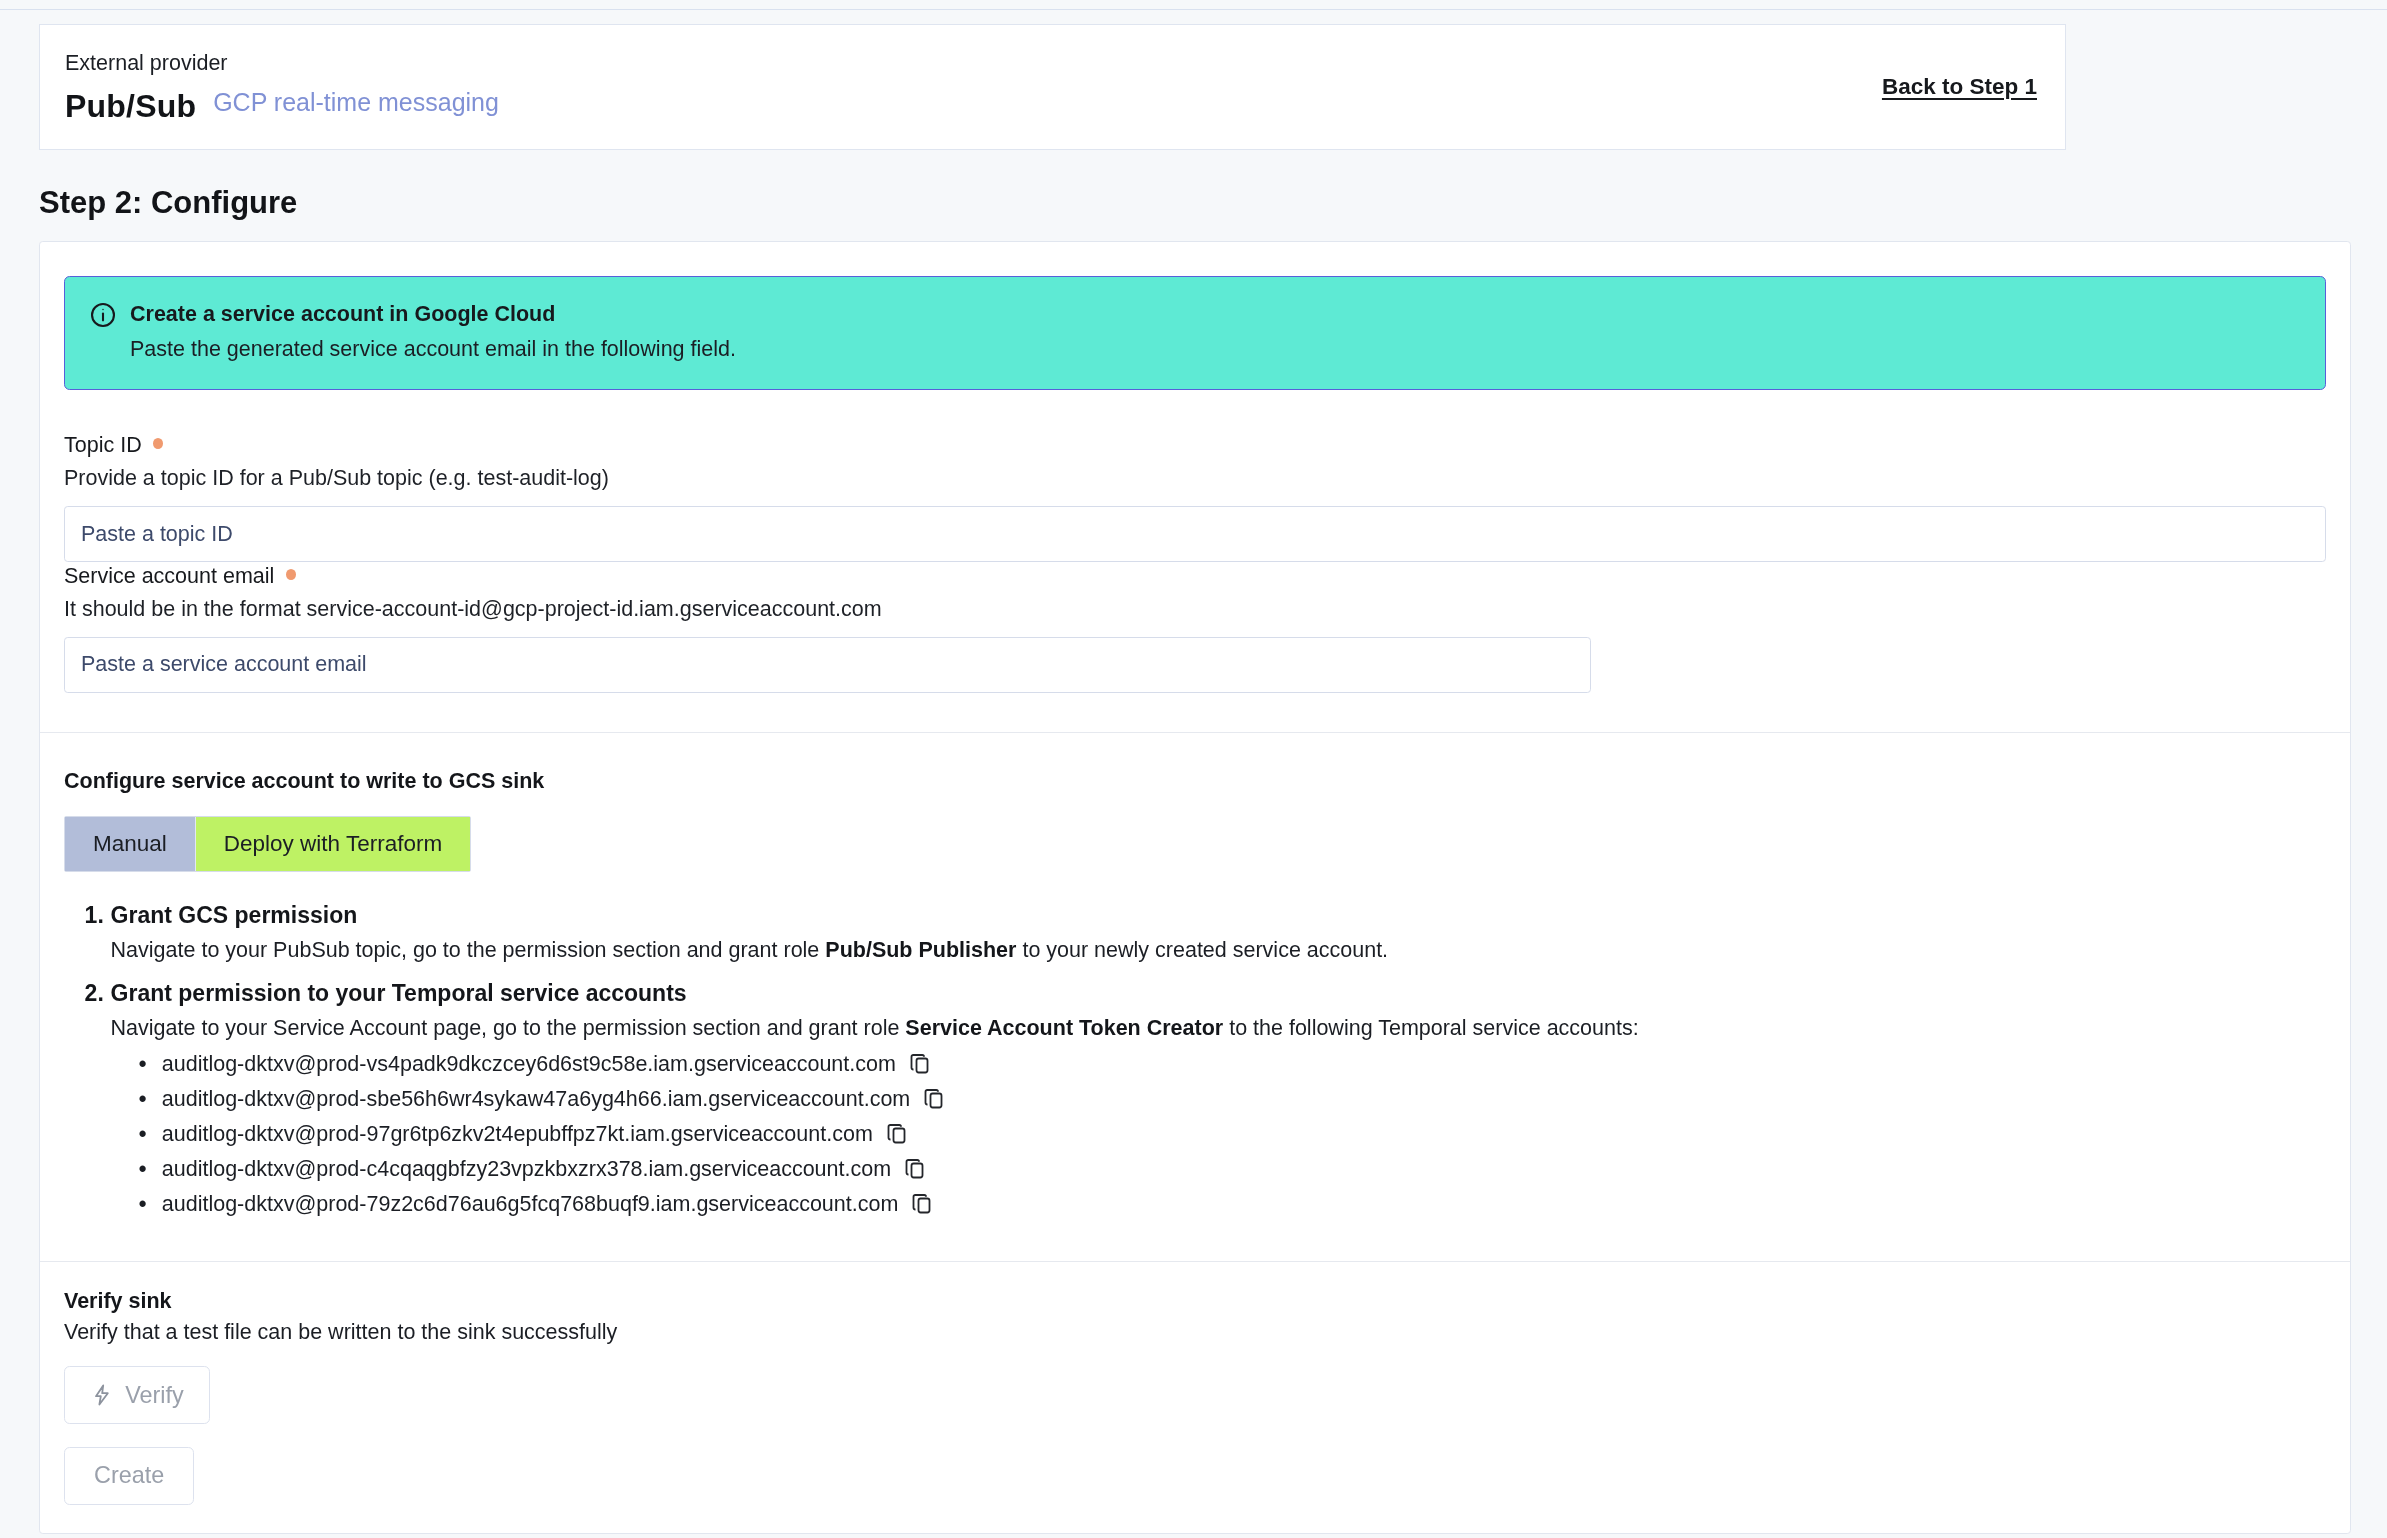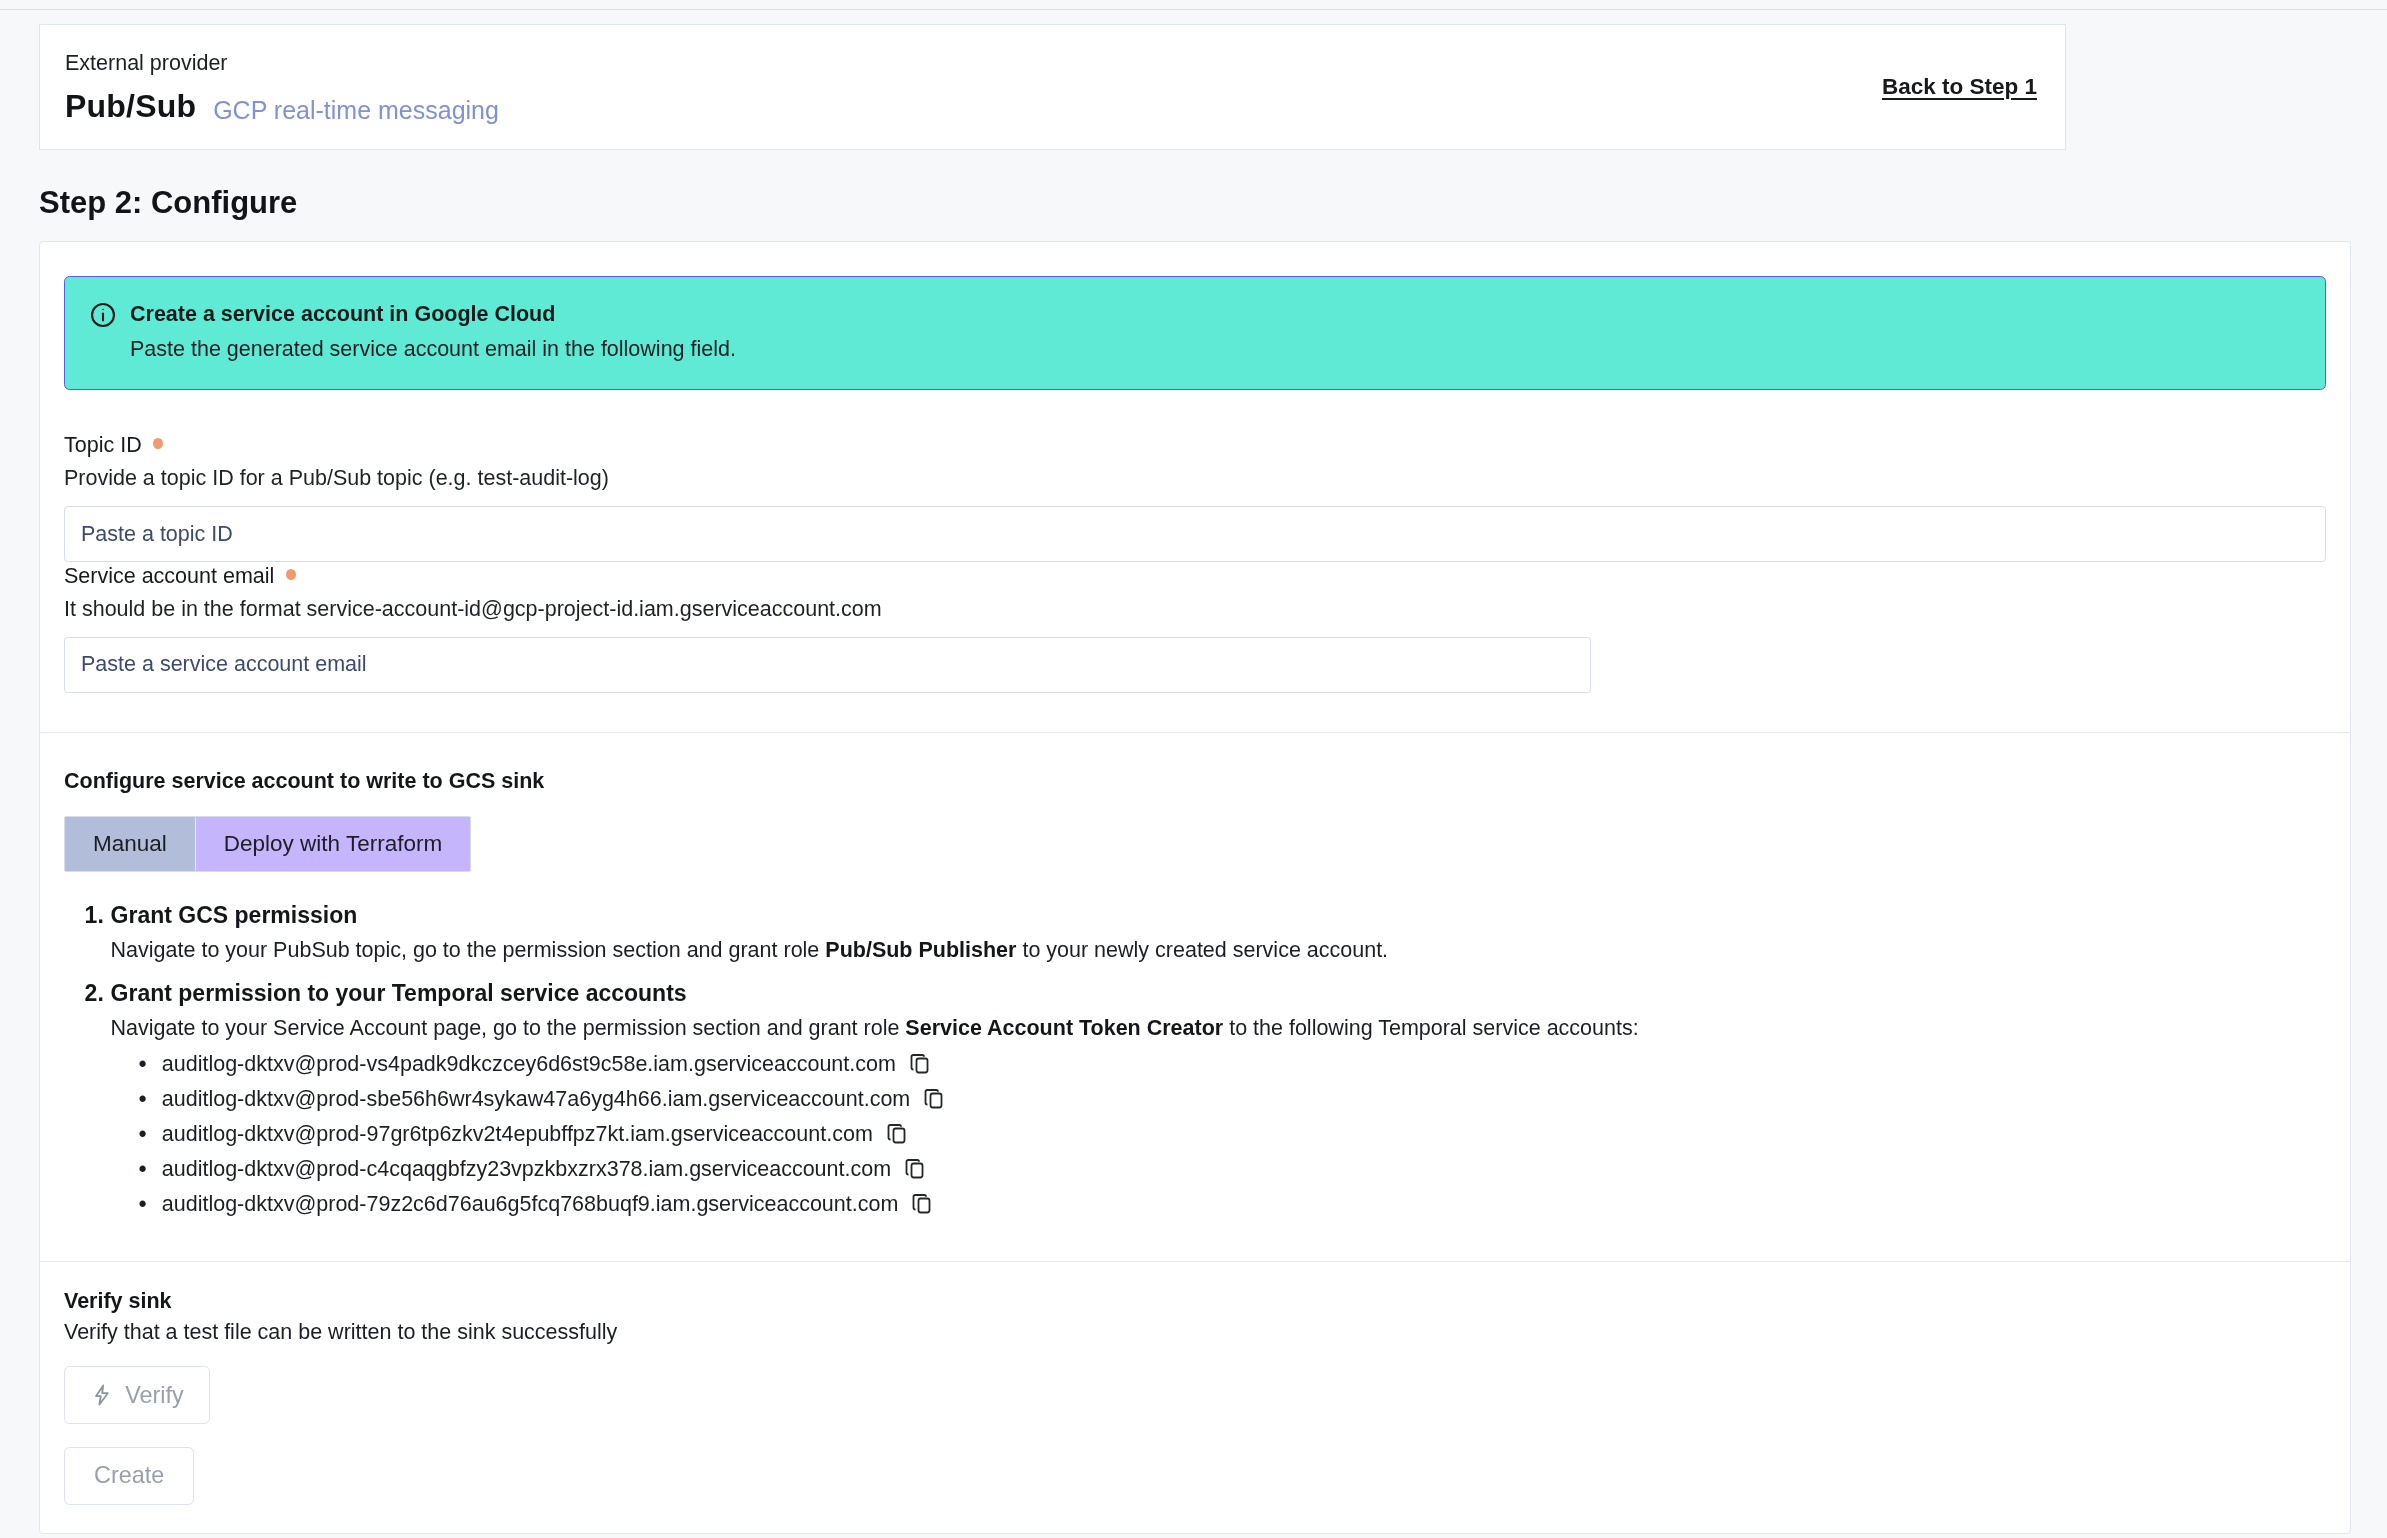--- a/index.html
+++ b/index.html
@@ -19,21 +19,21 @@
   
   .provider-card {
     position: relative;
     margin: 24px 0 0 39px;
     width: 2027px;
     background: #ffffff;
     border: 0.9px solid #dfe5f0;
     padding: 24px 26px 24px 25px;
   }
   .eyebrow { font-size: 21.5px; line-height: 28px; color: #1b1e24; }
-  .provider-row { display: flex; align-items: flex-end; gap: 17px; margin-top: 11.2px; }
+  .provider-row { display: flex; align-items: flex-start; gap: 17px; margin-top: 11.2px; }
   .provider-name { font-size: 32px; font-weight: 700; color: #121418; letter-spacing: 0.2px; }
   .provider-tagline { font-size: 25px; color: #8091d5; }
   .back-link {
     position: absolute; right: 28px; top: 50%; transform: translateY(-50%);
     font-size: 22.5px; font-weight: 600; color: #17191d;
     text-decoration: underline; text-underline-offset: 3.7px; cursor: pointer;
   }
 
   
   .step-heading {
@@ -94,21 +94,21 @@
 
   .divider { border: none; border-top: 0.9px solid #e6e9ef; margin: 39px -24px 0 -24px; }
 
   
   .section-heading { font-size: 21.5px; line-height: 28px; font-weight: 700; color: #14161a; }
   .config-section { margin-top: 34px; }
   .tabs { display: inline-flex; margin-top: 21.5px; border: 0.9px solid #d6dcea; border-radius: 1.9px; background: #fff; }
   .tab {
     height: 54px; display: inline-flex; align-items: center;
     padding: 0 28px; font-size: 22.5px; color: #1b1e24; cursor: pointer;
-    background: #c4b5fd;
+    background: #bef264;
   }
   .tab.selected { background: #b2bdd9; font-weight: 500; }
   .tab:not(.selected) { border-left: 0.9px solid #e3e7f0; }
 
   ol.steps { margin: 26px 0 0 20.6px; list-style: none; counter-reset: step; }
   ol.steps > li { counter-increment: step; position: relative; padding-left: 26px; margin-bottom: 7.5px; }
   .step-title { font-size: 23px; line-height: 35px; font-weight: 700; color: #14161a; }
   .step-title::before {
     content: counter(step) ".";
     position: absolute; left: 0; font-weight: 700;

